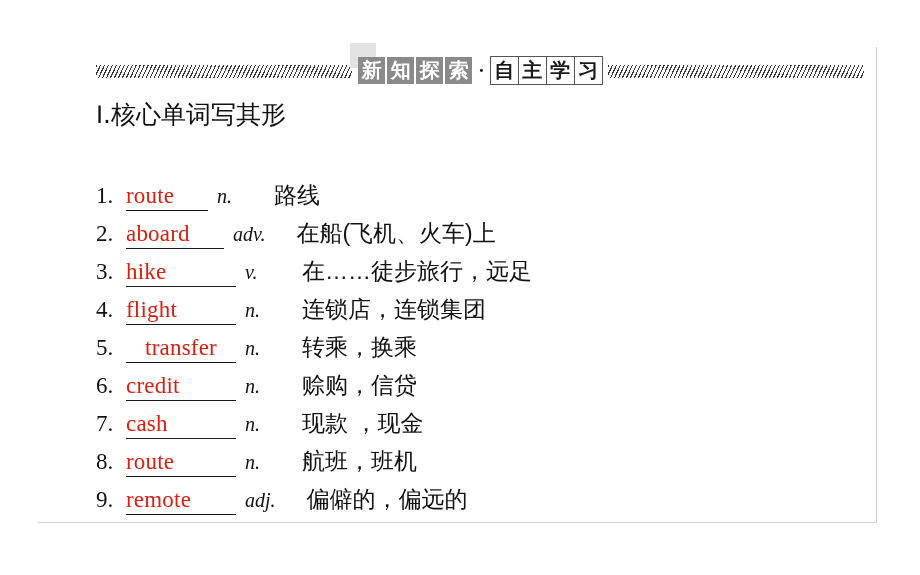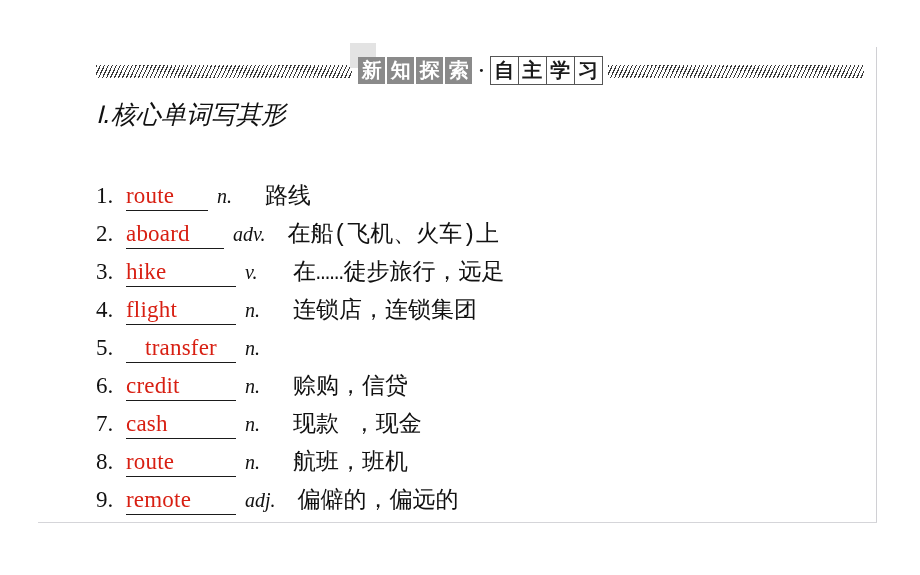--- a/index.html
+++ b/index.html
@@ -125,21 +125,20 @@
   .section-title {
     position: absolute;
     left: 96px;
     top: 102px;
     font-size: 25px;
     line-height: 1;
     color: #111111;
     white-space: nowrap;
     font-family: "DejaVu Sans", "Liberation Sans", sans-serif;
     font-weight: 400;
-    font-style: italic;
   }
   .section-title .roman {
     font-family: "Liberation Serif", serif;
     font-size: 24px;
   }
 
   
   .word-list {
     position: absolute;
     left: 96px;
@@ -177,24 +176,24 @@
   .w-pos {
     flex: 0 0 auto;
     font-style: italic;
     font-size: 20px;
     color: #111;
     font-family: "Liberation Serif", serif;
     min-width: 26px;
   }
   .w-mean {
     flex: 0 0 auto;
-    margin-left: 22px;
+    margin-left: 31px;
     font-size: 23px;
     color: #111;
-    font-family: Liberation Mono, monospace;
+    font-family: Liberation Sans, sans-serif;
     white-space: pre;
   }
 </style>
 </head>
 <body>
 
 <div id="page">
 
   <div class="frame-right"></div>
   <div class="frame-bottom"></div>
@@ -249,20 +248,21 @@
       <div class="word-row">
         <span class="w-num">4.</span>
         <span class="w-blank" style="width: 110px;"><span class="w-word">flight</span></span>
         <span class="w-pos">n.</span>
         <span class="w-mean">连锁店，连锁集团</span>
       </div>
       <div class="word-row">
         <span class="w-num">5.</span>
         <span class="w-blank" style="width: 110px; text-align: center;"><span class="w-word">transfer</span></span>
         <span class="w-pos">n.</span>
+        <span class="w-mean">转乘，换乘</span>
       </div>
       <div class="word-row">
         <span class="w-num">6.</span>
         <span class="w-blank" style="width: 110px;"><span class="w-word">credit</span></span>
         <span class="w-pos">n.</span>
         <span class="w-mean">赊购，信贷</span>
       </div>
       <div class="word-row">
         <span class="w-num">7.</span>
         <span class="w-blank" style="width: 110px;"><span class="w-word">cash</span></span>

